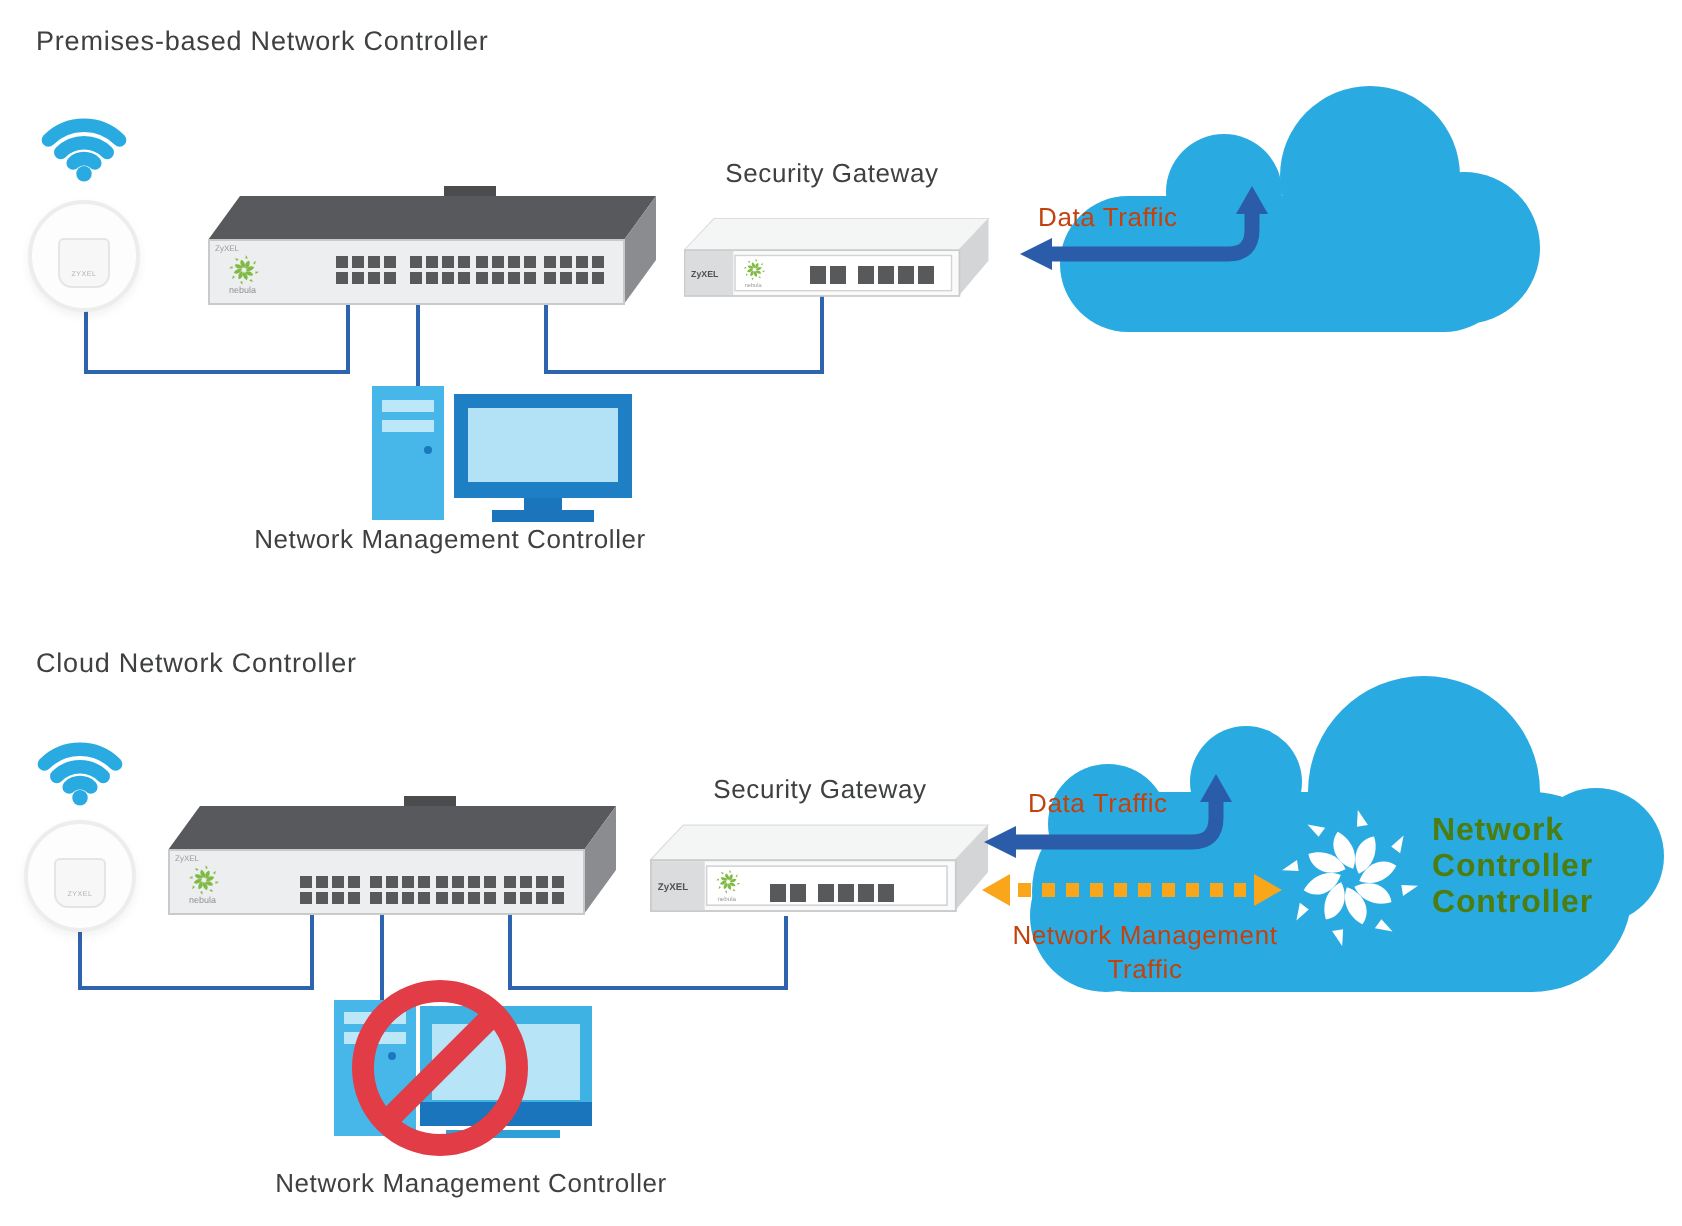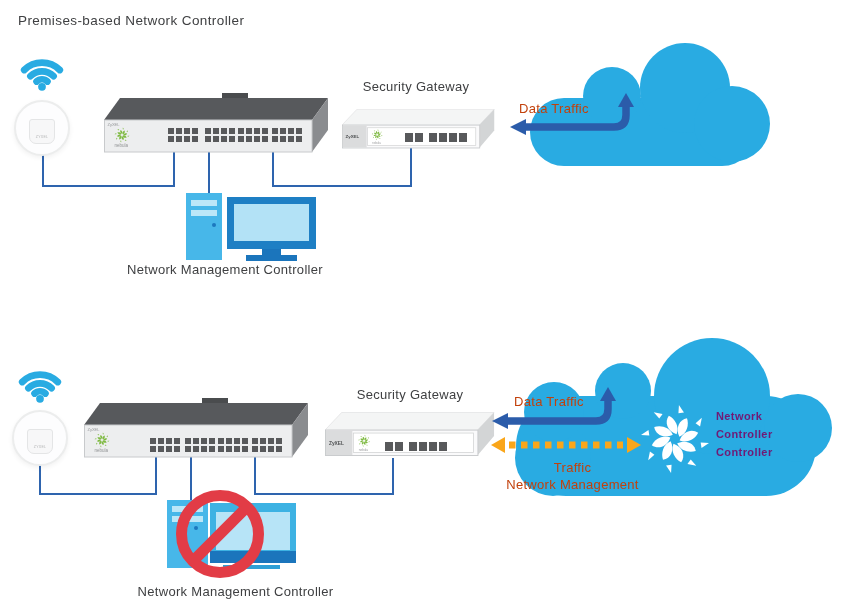--- a/index.html
+++ b/index.html
@@ -30,21 +30,21 @@
   .tower{position:absolute;background:#47B7E9;}
   .tower .stripe{position:absolute;left:5px;right:5px;height:6px;background:#BCE7F8;}
   .tower .dot{position:absolute;width:4px;height:4px;border-radius:50%;background:#1C78BE;}
   .monitor-frame{position:absolute;background:#1E7FC4;}
   .monitor-screen{position:absolute;background:#B3E2F6;}
   .stand{position:absolute;background:#1B75BC;}
   .no-sign{position:absolute;width:88px;height:88px;border:11px solid #E23C46;
      border-radius:50%;box-sizing:border-box;z-index:7;}
   .no-slash{position:absolute;left:50%;top:50%;width:68px;height:11px;background:#E23C46;
      transform:translate(-50%,-50%) rotate(-45deg);}
-  .cloud-text{position:absolute;color:#701a75;font-size:11px;font-weight:bold;
+  .cloud-text{position:absolute;color:#4d7c0f;font-size:16px;font-weight:bold;
      letter-spacing:.4px;line-height:18px;z-index:4;}
   .nm-traffic{position:absolute;text-align:center;line-height:17px;z-index:5;}
   svg{display:block;}
   .z1{z-index:1}.z2{z-index:2}.z3{z-index:3}.z4{z-index:4}
 </style>
 </head>
 <body>
 
 <svg width="0" height="0" style="position:absolute">
   <defs>
@@ -147,20 +147,21 @@
     <div class="stripe" style="top:17px;"></div>
     <div class="dot" style="left:26px;top:30px;"></div>
   </div>
   <div class="monitor-frame z2" style="left:227px;top:197px;width:89px;height:52px;">
     <div class="monitor-screen" style="left:7px;top:7px;right:7px;bottom:8px;"></div>
   </div>
   <div class="stand z2" style="left:262px;top:249px;width:19px;height:6px;"></div>
   <div class="stand z2" style="left:246px;top:255px;width:51px;height:6px;"></div>
   <div class="abs dev-label" style="left:110px;top:262px;width:230px;">Network Management Controller</div>
 
+  <div class="abs title" style="left:18px;top:324px;">Cloud Network Controller</div>
 
   <div class="line z1" style="left:39px;top:464px;width:2px;height:31px;"></div>
   <div class="line z1" style="left:39px;top:493px;width:118px;height:2px;"></div>
   <div class="line z1" style="left:155px;top:457px;width:2px;height:38px;"></div>
   <div class="line z1" style="left:190px;top:457px;width:2px;height:45px;"></div>
   <div class="line z1" style="left:254px;top:457px;width:2px;height:38px;"></div>
   <div class="line z1" style="left:254px;top:493px;width:140px;height:2px;"></div>
   <div class="line z1" style="left:392px;top:458px;width:2px;height:37px;"></div>
 
   <svg class="abs z2" style="left:11px;top:356px;" width="58" height="47" viewBox="0 0 60 48">
@@ -230,22 +231,22 @@
     <polygon points="108,14 116,0 124,14" fill="#2B5CAA"></polygon>
   </svg>
   <div class="abs arrow-label z4" style="left:514px;top:394px;">Data Traffic</div>
 
   <svg class="abs z3" style="left:491px;top:436px;" width="150" height="18" viewBox="0 0 150 18">
     <line x1="18" y1="9" x2="132" y2="9" stroke="#FAA61A" stroke-width="7" stroke-dasharray="6.5 5.5"></line>
     <polygon points="14,1 0,9 14,17" fill="#FAA61A"></polygon>
     <polygon points="136,1 150,9 136,17" fill="#FAA61A"></polygon>
   </svg>
   <div class="nm-traffic arrow-label" style="left:480px;top:459px;width:185px;">
+    <div>Network Management</div>
     <div>Traffic</div>
-    <div>Network Management</div>
   </div>
 
   <div class="tower z2" style="left:167px;top:500px;width:41px;height:68px;">
     <div class="stripe" style="top:6px;"></div>
     <div class="stripe" style="top:16px;"></div>
     <div class="dot" style="left:27px;top:26px;"></div>
   </div>
   <div class="monitor-frame z2" style="left:210px;top:503px;width:86px;height:60px;background:#3DB2E3;">
     <div class="monitor-screen" style="left:6px;top:9px;right:6px;height:38px;background:#B7E4F7;"></div>
     <div class="stand" style="left:0;bottom:0;width:86px;height:12px;"></div>

